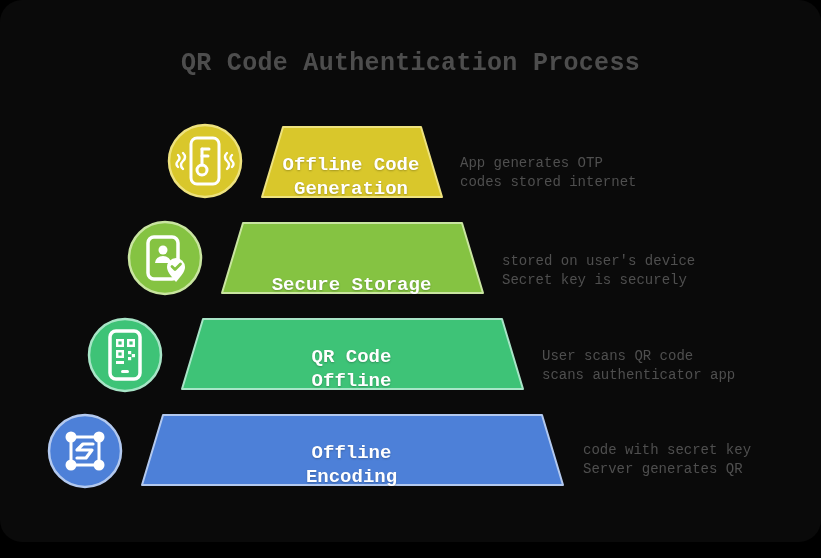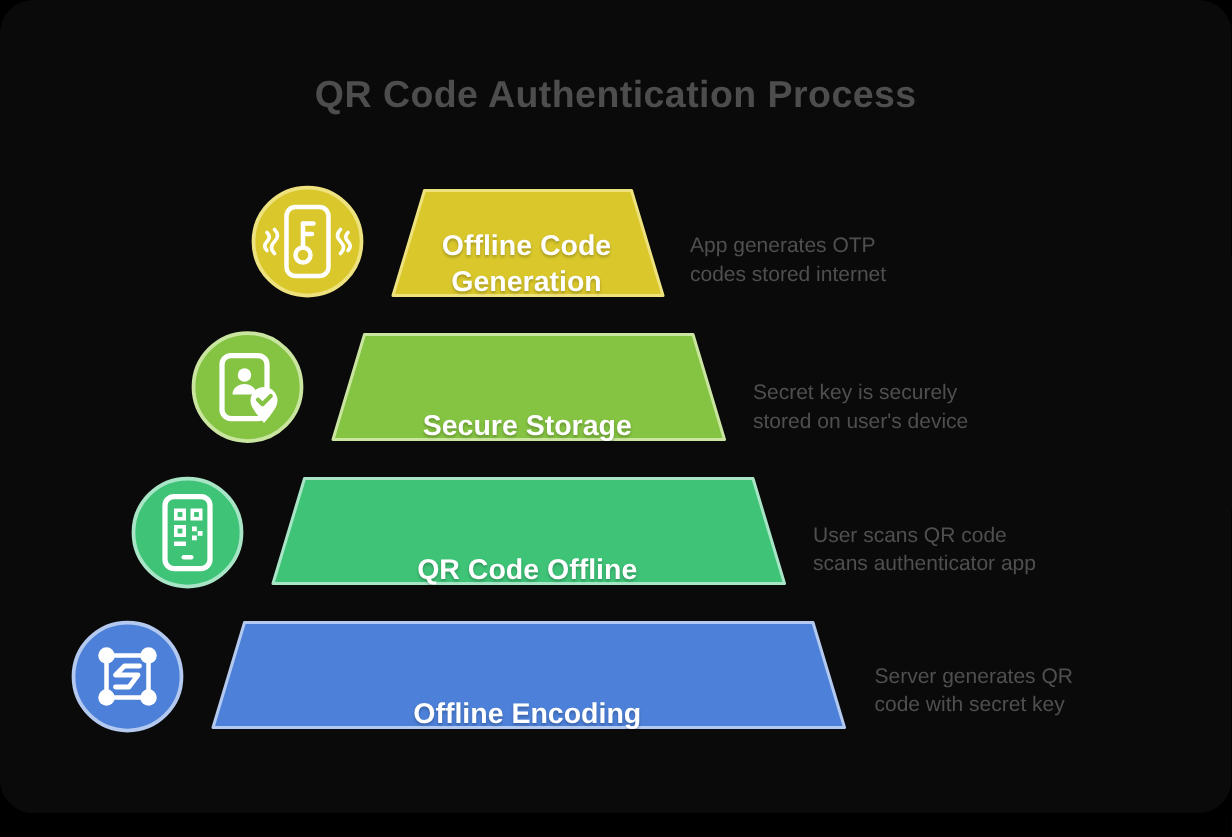--- a/index.html
+++ b/index.html
@@ -1,19 +1,19 @@
 <!DOCTYPE html>
 <html><head>
 <meta charset="utf-8">
 <style>
   html,body { margin:0; padding:0; background:#000; }
   .canvas {
     position:relative; width:821px; height:542px;
     background:#0a0a0a; overflow:hidden;
-    font-family:Liberation Sans, sans-serif;
+    font-family:Liberation Mono, monospace;
     border-radius:22px;
   }
   .title {
     position:absolute; top:49px; left:0; width:821px;
     text-align:center; font-size:25px; font-weight:700;
     letter-spacing:0.3px; color:#4d4d4d;
   }
   .trap { position:absolute; }
   .band-label {
     position:absolute; display:flex; align-items:flex-end; justify-content:center;
@@ -73,22 +73,22 @@
       <rect x="-17" y="-21" width="30" height="42" rx="6" stroke="#ffffff" stroke-width="3.5" fill="none"></rect>
       <circle cx="-2" cy="-8" r="4.5" fill="#ffffff"></circle>
       <path d="M -10,5 a 8,7 0 0 1 16,0 z" fill="#ffffff"></path>
       <g transform="translate(11,11)">
         <path d="M 0,13 C -6,6 -9,2 -9,-2 A 9,9 0 1 1 9,-2 C 9,2 6,6 0,13 Z" fill="#ffffff"></path>
         <polyline points="-4,-2.5 -1,0.5 4.5,-5" fill="none" stroke-width="2.8" stroke-linecap="round" stroke-linejoin="round" stroke="#85c342"></polyline>
       </g>
     </g>
   </svg>
   <div class="desc" style="left:502px;top:252px">
+    <span>stored on user's device</span>
     <span>Secret key is securely</span>
-    <span>stored on user's device</span>
   </div>
 
   <svg class="trap" style="left:176px;top:315px" width="351" height="78" viewBox="0 0 351 78">
     <polygon points="6,74 27,4 326,4 347,74" stroke-width="2" stroke-linejoin="round" fill="#3ec377" stroke="#a8e5c7"></polygon>
   </svg>
   <div class="band-label" style="left:176px;top:315px;width:351px;height:78px">
     <span class="lbl">QR Code Offline</span>
   </div>
   <svg class="badge" style="left:85px;top:315px" width="80" height="80" viewBox="0 0 80 80">
     <circle cx="40" cy="40" r="36" stroke-width="2.5" fill="#3ec377" stroke="#a8e5c7"></circle>
@@ -123,17 +123,17 @@
     <g transform="translate(40,40)">
       <rect x="-14" y="-14" width="28" height="28" rx="2" stroke="#ffffff" stroke-width="3" fill="none"></rect>
       <circle cx="-14" cy="-14" r="5.5" fill="#ffffff"></circle>
       <circle cx="14" cy="-14" r="5.5" fill="#ffffff"></circle>
       <circle cx="-14" cy="14" r="5.5" fill="#ffffff"></circle>
       <circle cx="14" cy="14" r="5.5" fill="#ffffff"></circle>
       <path d="M 8,-7 H -2 L -8,-1 H 7 L 1,7 H -8" stroke="#ffffff" stroke-width="3.2" fill="none" stroke-linecap="round" stroke-linejoin="round"></path>
     </g>
   </svg>
   <div class="desc" style="left:583px;top:441px">
+    <span>code with secret key</span>
     <span>Server generates QR</span>
-    <span>code with secret key</span>
   </div>
 
 </div>
 
 </body></html>

